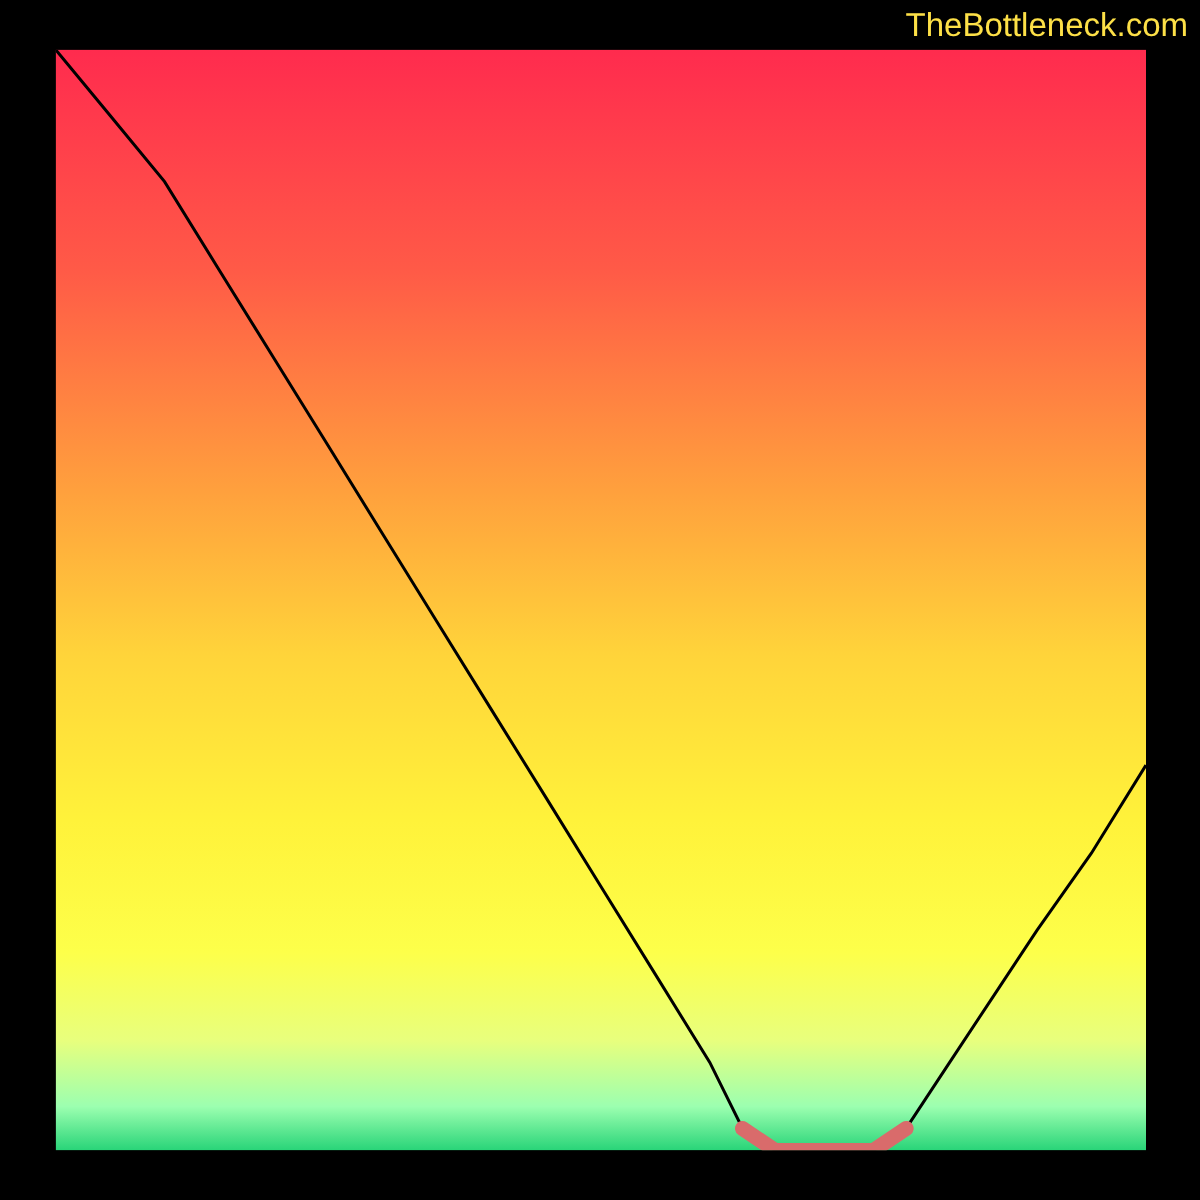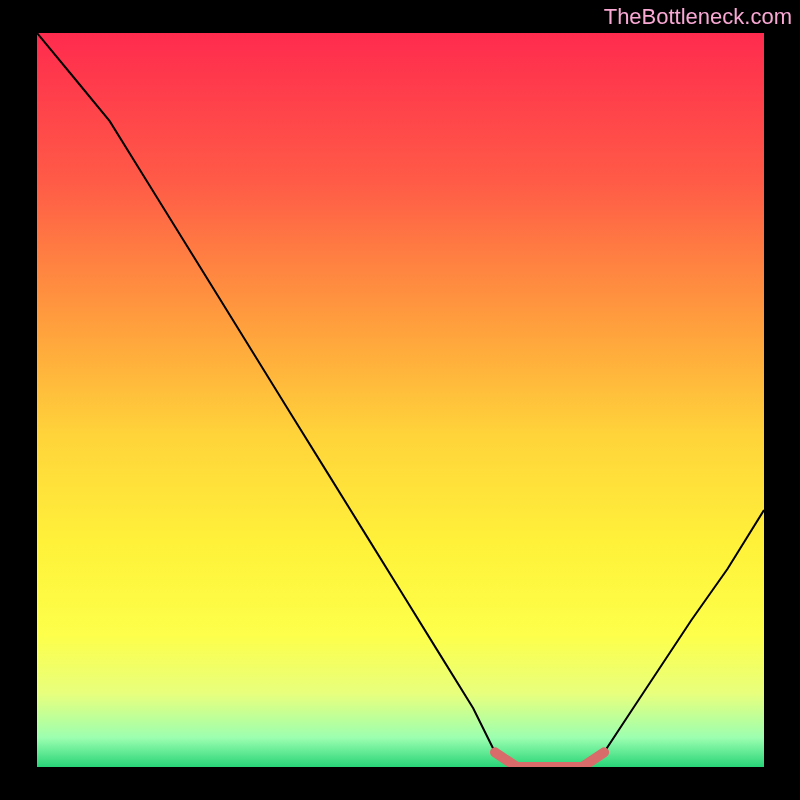--- a/index.html
+++ b/index.html
@@ -8,21 +8,21 @@
     height: 800px;
     background: #000;
     position: relative;
     font-family: Arial, sans-serif;
     overflow: hidden;
   }
   .watermark {
     position: absolute;
     top: 4px;
     right: 8px;
-    color: #f9a8d4;
+    color: #fde047;
     font-size: 22px;
     font-weight: 500;
     z-index: 10;
   }
   .plot-area {
     position: absolute;
     left: 37px;
     top: 33px;
     width: 727px;
     height: 734px;

